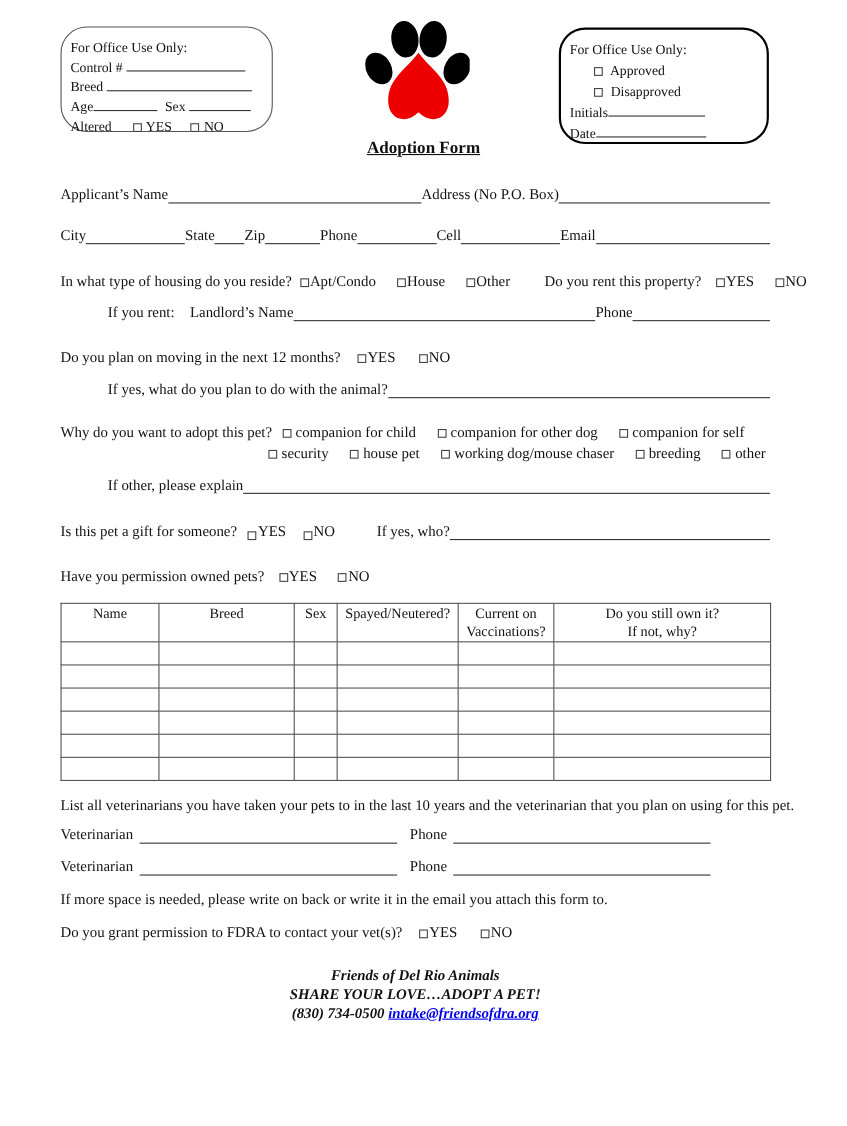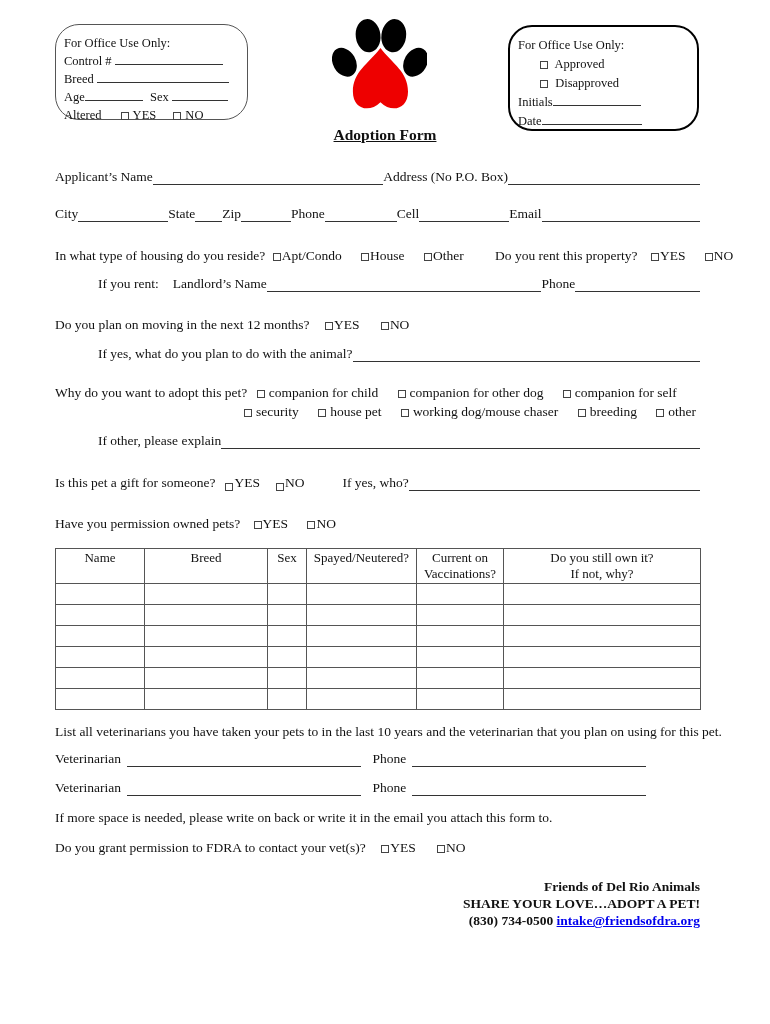--- a/index.html
+++ b/index.html
@@ -36,21 +36,21 @@
     font-weight:bold; font-size:15.5px; text-decoration:underline; }
 
   
   table.animals { border-collapse:collapse; table-layout:fixed; width:645px; margin-top:16px; }
   table.animals th, table.animals td { border:1px solid #555; }
   table.animals th { font-weight:normal; font-size:13px; text-align:center; vertical-align:top; padding:1px 2px; line-height:16px; }
   table.animals td { height:21px; padding:0; }
   .th-line { display:block; }
 
   .uword { text-decoration:underline; }
-  .footer { margin-top:22px; text-align:right; font-weight:bold; font-size:13.5px; line-height:17px; }
+  .footer { margin-top:22px; text-align:center; font-weight:bold; font-size:13.5px; line-height:17px;font-style:italic; }
   .footer a { color:#0000ee; text-decoration:underline; font-weight:bold;margin-top:18px; }
   .vet-row { margin-right:54px; }
   .gap4{margin-left:4px;} .gap10{margin-left:10px;} .gap12{margin-left:12px;} .gap14{margin-left:14px;}
   .gap16{margin-left:16px;} .gap18{margin-left:18px;} .gap28{margin-left:28px;} .gap38{margin-left:38px;}
   .why2 { margin-left:189px; }
   .mr6{margin-right:6px;} .mr14{margin-right:14px;}
 </style>
 </head>
 <body>
 

